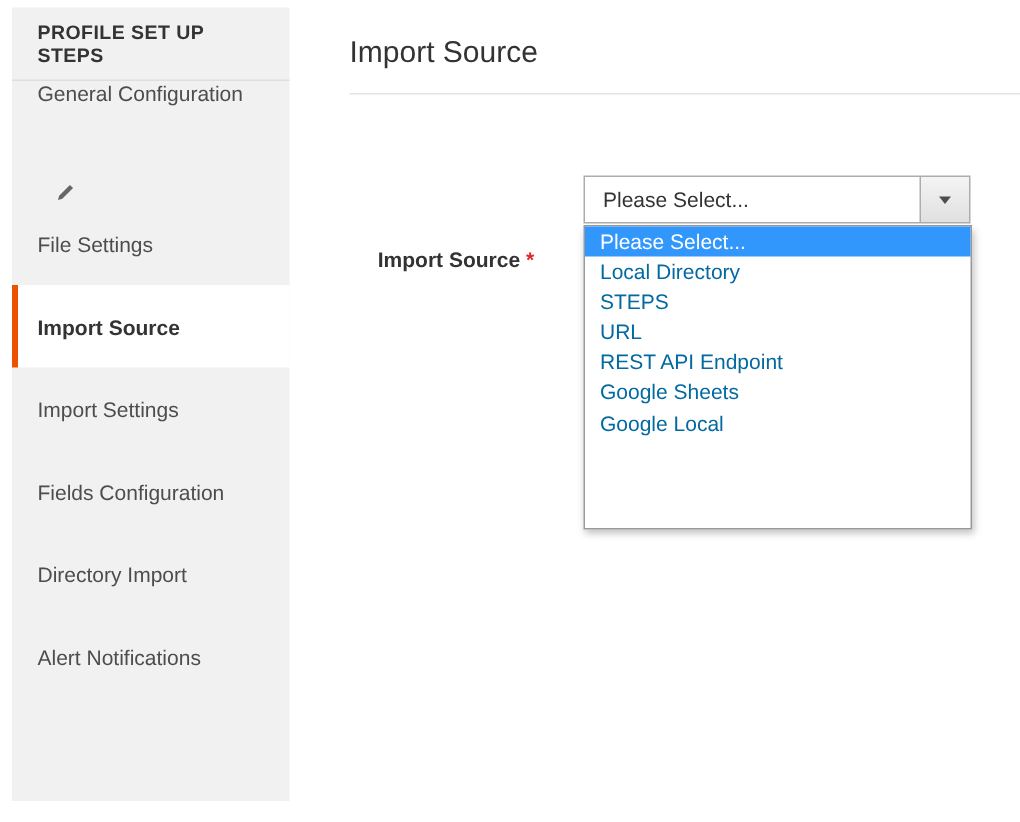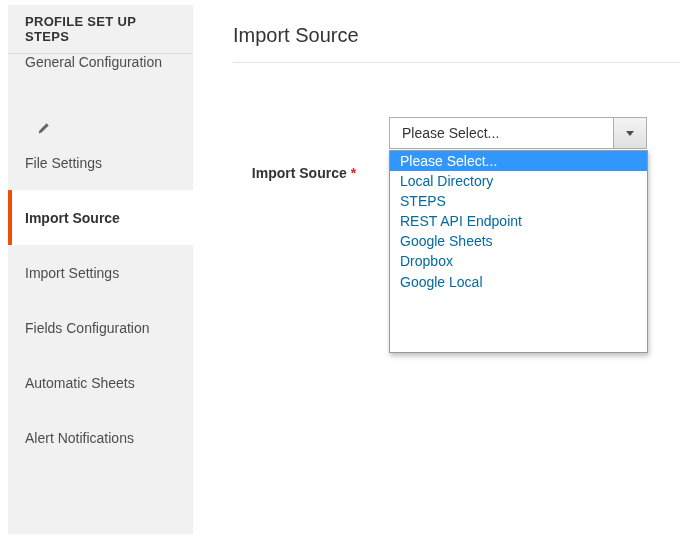--- a/index.html
+++ b/index.html
@@ -75,21 +75,21 @@
 
     <div class="step">
       <span>Import Settings</span>
     </div>
 
     <div class="step">
       <span>Fields Configuration</span>
     </div>
 
     <div class="step">
-      <span>Automatic Sheets</span>
+      <span>Directory Import</span>
     </div>
 
     <div class="step">
       <span>Alert Notifications</span>
     </div>
 
   </div>
 
   <div class="page-title">Import Source</div>
   <div class="title-divider"></div>
@@ -102,19 +102,19 @@
     <div class="select-value">Please Select...</div>
     <div class="select-btn">
       <span class="caret-down"></span>
     </div>
   </div>
 
   <div class="dropdown">
     <div class="option option-highlighted">Please Select...</div>
     <div class="option">Local Directory</div>
     <div class="option">STEPS</div>
+    <div class="option">URL</div>
     <div class="option">REST API Endpoint</div>
     <div class="option">Google Sheets</div>
-    <div class="option">Dropbox</div>
     <div class="option">Google Local</div>
   </div>
 
 </div>
 
 </body></html>

